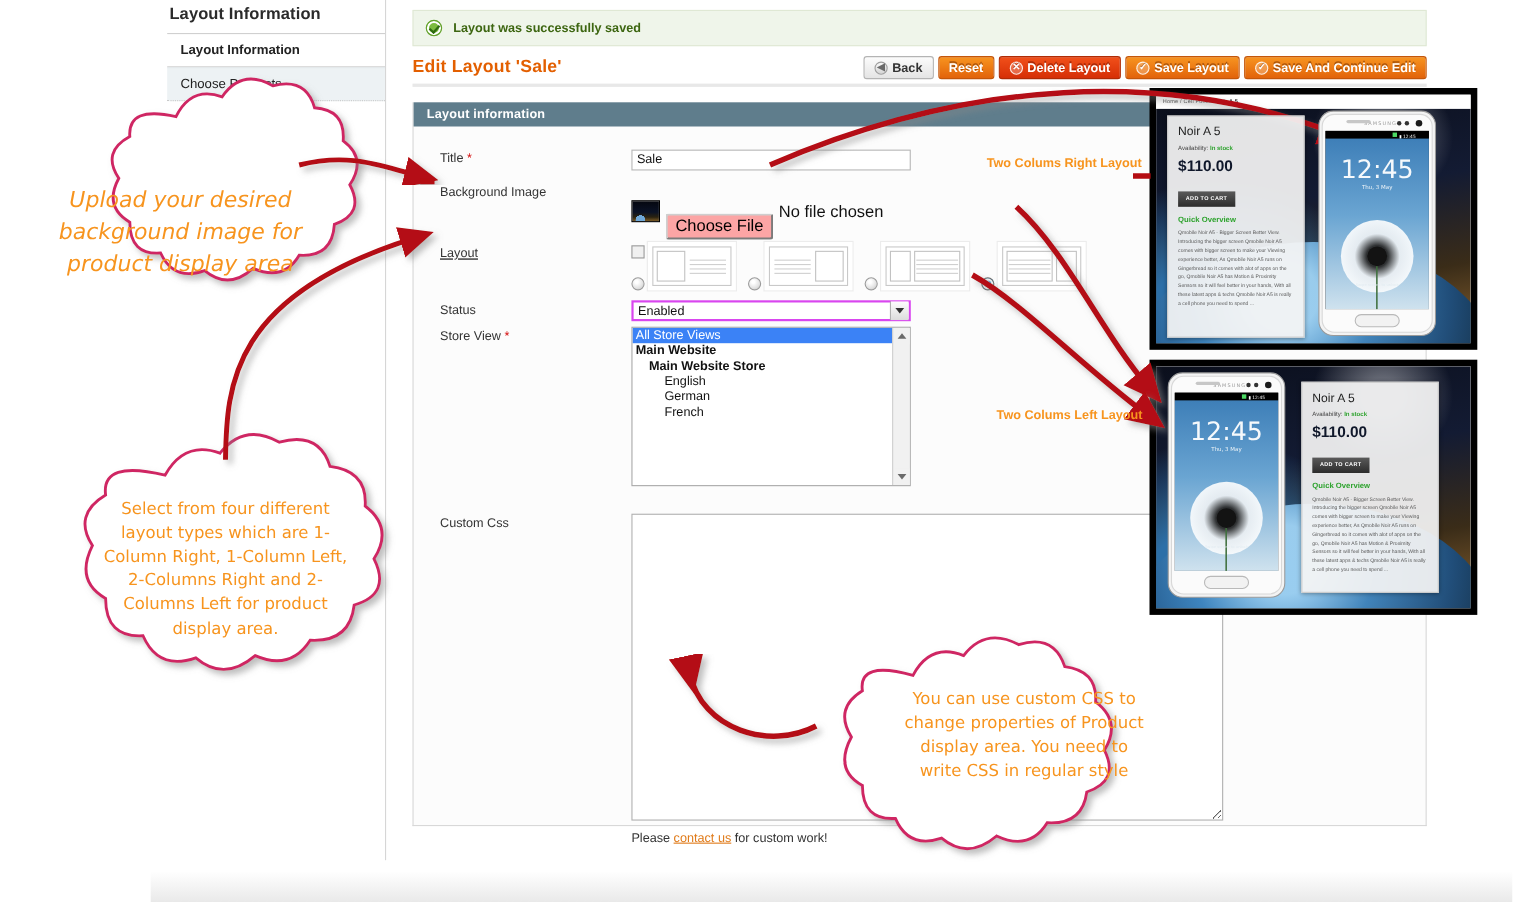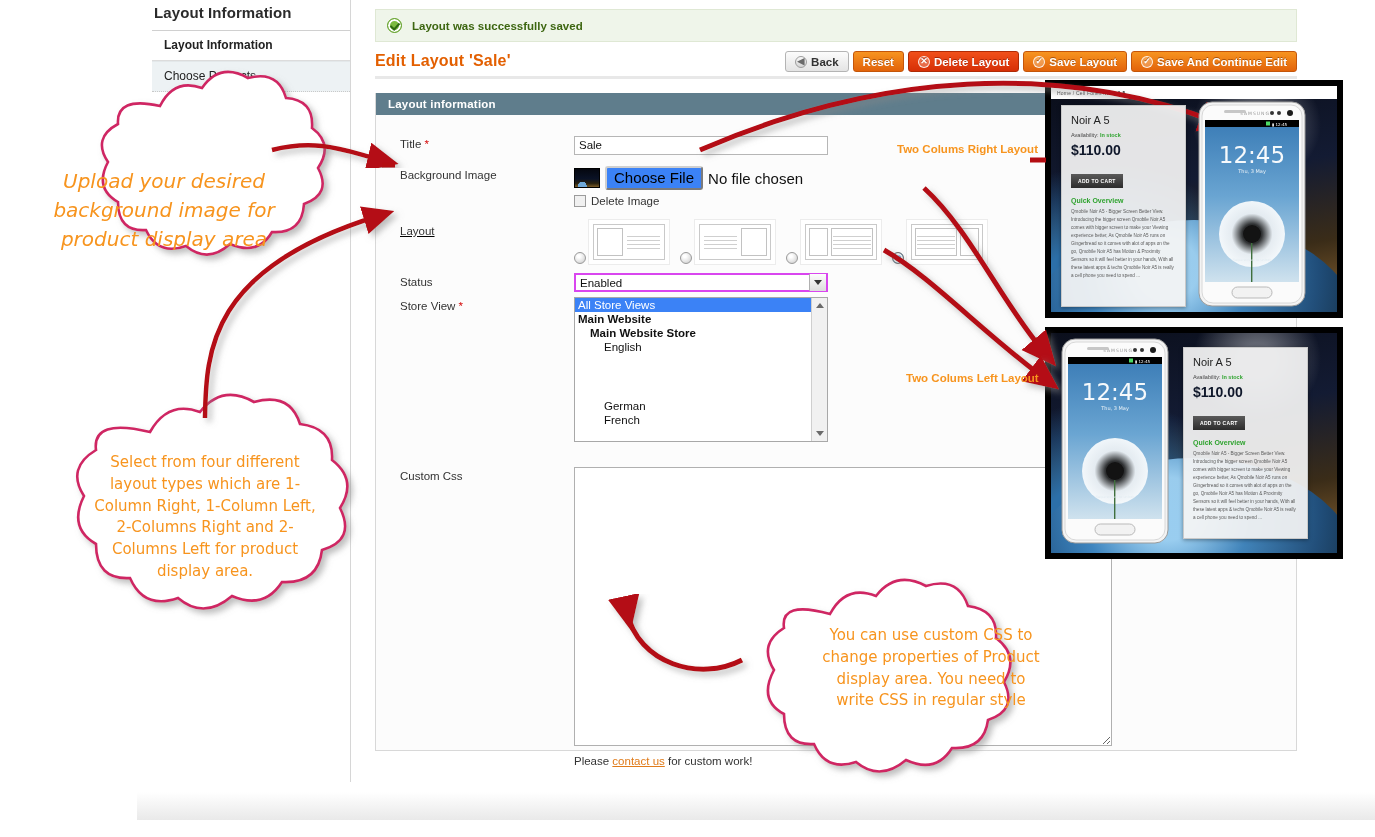--- a/index.html
+++ b/index.html
@@ -114,22 +114,22 @@
   .file-line { display: flex; align-items: center; gap: 5px; }
   .thumb {
     width: 26px; height: 20px; flex: none;
     background:
       radial-gradient(circle at 30% 95%, #6fa8d8 0 18%, rgba(0,0,0,0) 19%),
       linear-gradient(#05070f 0%, #0a1226 55%, #2a2210 80%, #7a5a25 100%);
     border: 1px solid #000;
   }
   .choose-btn {
     font-size: 15px; font-family: "Liberation Sans", sans-serif;
-    padding: 1px 7px 2px; border: 2px outset #cfcfcf; background: #3b82f6;
-    color: #000; border-radius: 3px; cursor: pointer; line-height: 1.15;
+    padding: 1px 7px 2px; border: 2px outset #cfcfcf; background: #fca5a5;
+    color: #000; border-radius: 3px; cursor: pointer; line-height: 1.15; margin-top: 28px;
   }
   .nofile { font-size: 15px; color: #111; }
   .del-line { display: flex; align-items: center; gap: 5px; margin-top: 5px; }
   .cbx {
     width: 12px; height: 12px; background: #f0f0f0; border: 1px solid #9b9b9b; flex: none;
   }
   .del-lbl { font-size: 11.5px; color: #333; }
 
   
   .lay-row { display: flex; align-items: flex-end; gap: 10px; padding-top: 4px; }
@@ -402,21 +402,21 @@
           <div class="lbl">
             <span>Store View</span>
             <span class="req">*</span>
           </div>
           <div class="fld">
             <div class="multi">
               <div class="opt sel-opt" style="padding-left:3px;width:236px;">All Store Views</div>
               <div class="opt b">Main Website</div>
               <div class="opt b" style="padding-left:15px;">Main Website Store</div>
               <div class="opt" style="padding-left:29px;">English</div>
-              <div class="opt" style="padding-left:29px;margin-top:45px;">German</div>
+              <div class="opt" style="padding-left:29px;">German</div>
               <div class="opt" style="padding-left:29px;">French</div>
               <div class="sbar">
                 <span class="sb-a">
                     <span class="tri-up"></span>
                   </span>
                 <span class="sb-a">
                     <span class="tri-dn"></span>
                   </span>
               </div>
             </div>

